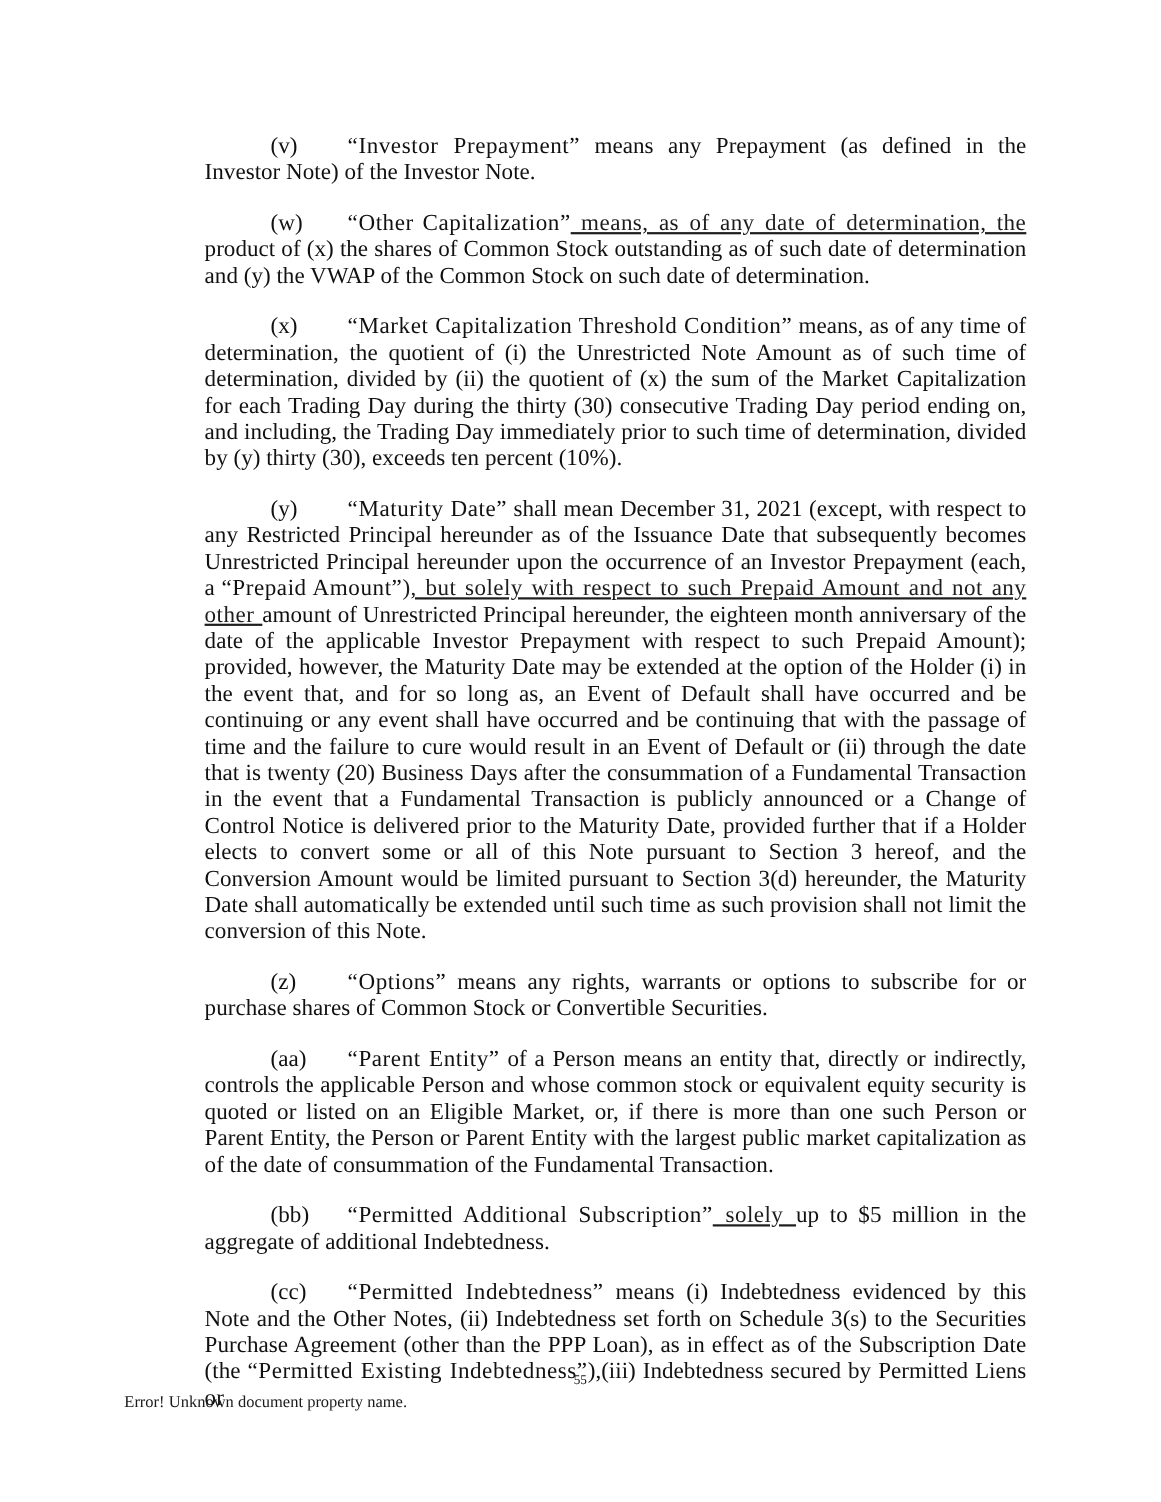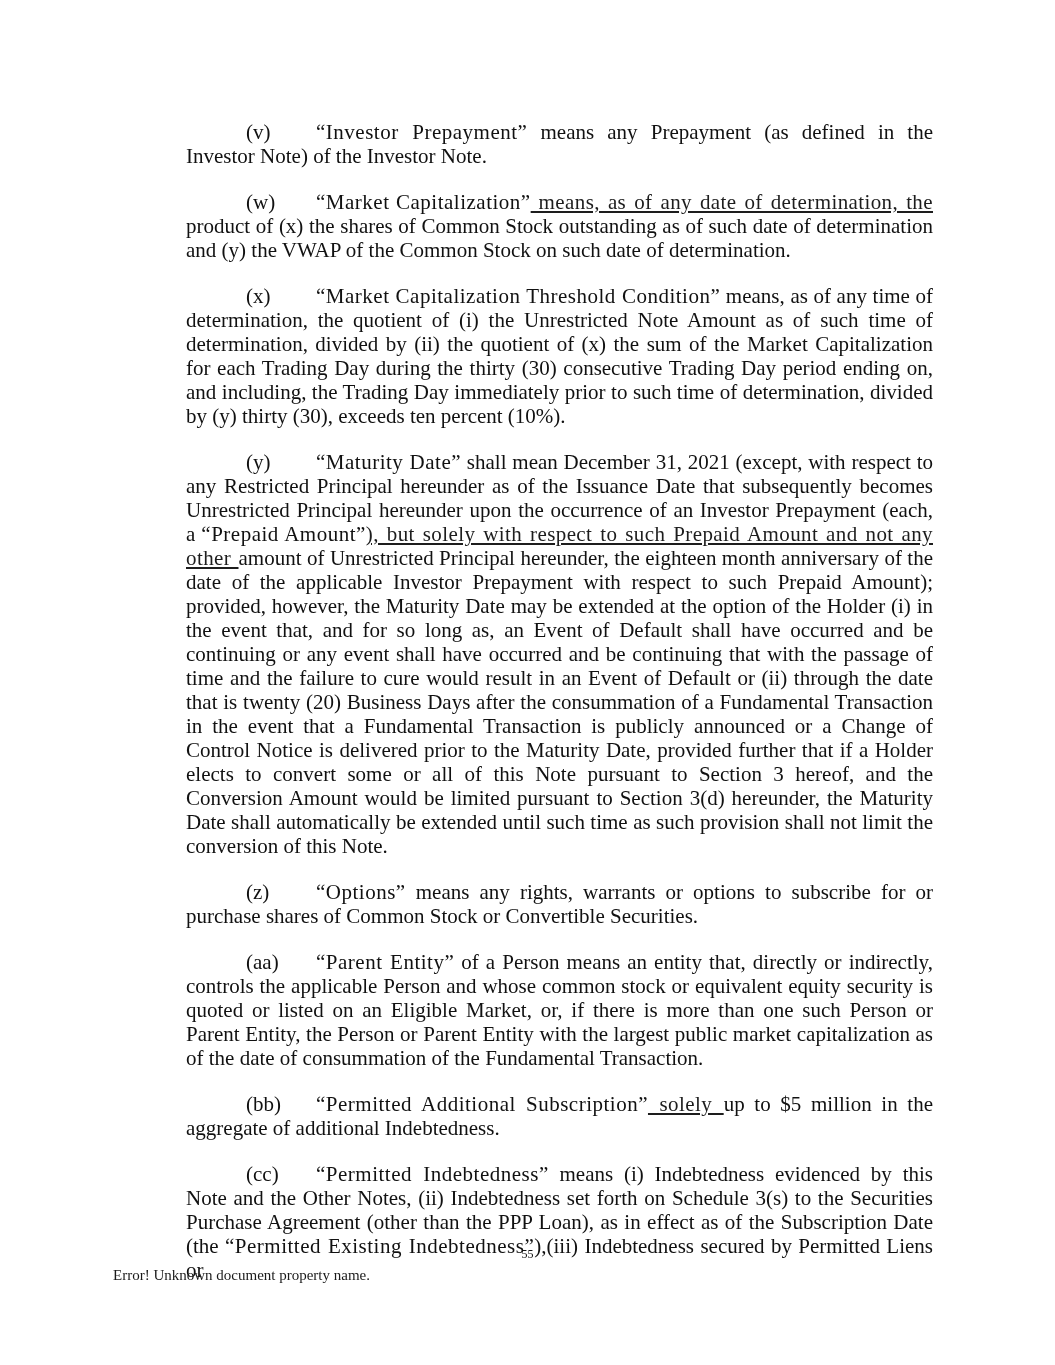--- a/index.html
+++ b/index.html
@@ -67,21 +67,21 @@
   }
 </style>
 </head>
 <body>
 
 <div class="page">
   <div class="content">
 
     <p class="para"><span class="lbl">(v)</span><span class="term">“Investor Prepayment”</span><span> means any Prepayment (as defined in the Investor Note) of the Investor Note.</span></p>
 
-    <p class="para"><span class="lbl">(w)</span><span class="term">“Market Capitalization”</span><span class="alt"> means, as of any date of determination, the </span><span>product of (x) the shares of Common Stock outstanding as of such date of determination and (y) the VWAP of the Common Stock on such date of determination.</span></p>
+    <p class="para"><span class="lbl">(w)</span><span class="term">“Other Capitalization”</span><span class="alt"> means, as of any date of determination, the </span><span>product of (x) the shares of Common Stock outstanding as of such date of determination and (y) the VWAP of the Common Stock on such date of determination.</span></p>
 
     <p class="para"><span class="lbl">(x)</span><span class="term">“Market Capitalization Threshold Condition”</span><span> means, as of any time of determination, the quotient of (i) the Unrestricted Note Amount as of such time of determination, divided by (ii) the quotient of (x) the sum of the Market Capitalization for each Trading Day during the thirty (30) consecutive Trading Day period ending on, and including, the Trading Day immediately prior to such time of determination, divided by (y) thirty (30), exceeds ten percent (10%).</span></p>
 
     <p class="para"><span class="lbl">(y)</span><span class="term">“Maturity Date”</span><span> shall mean December 31, 2021 (except, with respect to any Restricted Principal hereunder as of the Issuance Date that subsequently becomes Unrestricted Principal hereunder upon the occurrence of an Investor Prepayment (each, a </span><span class="term">“Prepaid Amount”</span><span class="alt">), but solely with respect to such Prepaid Amount and not any other </span><span>amount of Unrestricted Principal hereunder, the eighteen month anniversary of the date of the applicable Investor Prepayment with respect to such Prepaid Amount); provided, however, the Maturity Date may be extended at the option of the Holder (i) in the event that, and for so long as, an Event of Default shall have occurred and be continuing or any event shall have occurred and be continuing that with the passage of time and the failure to cure would result in an Event of Default or (ii) through the date that is twenty (20) Business Days after the consummation of a Fundamental Transaction in the event that a Fundamental Transaction is publicly announced or a Change of Control Notice is delivered prior to the Maturity Date, provided further that if a Holder elects to convert some or all of this Note pursuant to Section 3 hereof, and the Conversion Amount would be limited pursuant to Section 3(d) hereunder, the Maturity Date shall automatically be extended until such time as such provision shall not limit the conversion of this Note.</span></p>
 
     <p class="para"><span class="lbl">(z)</span><span class="term">“Options”</span><span> means any rights, warrants or options to subscribe for or purchase shares of Common Stock or Convertible Securities.</span></p>
 
     <p class="para"><span class="lbl">(aa)</span><span class="term">“Parent Entity”</span><span> of a Person means an entity that, directly or indirectly, controls the applicable Person and whose common stock or equivalent equity security is quoted or listed on an Eligible Market, or, if there is more than one such Person or Parent Entity, the Person or Parent Entity with the largest public market capitalization as of the date of consummation of the Fundamental Transaction.</span></p>
 
     <p class="para"><span class="lbl">(bb)</span><span class="term">“Permitted Additional Subscription”</span><span class="alt"> solely </span><span>up to $5 million in the aggregate of additional Indebtedness.</span></p>

